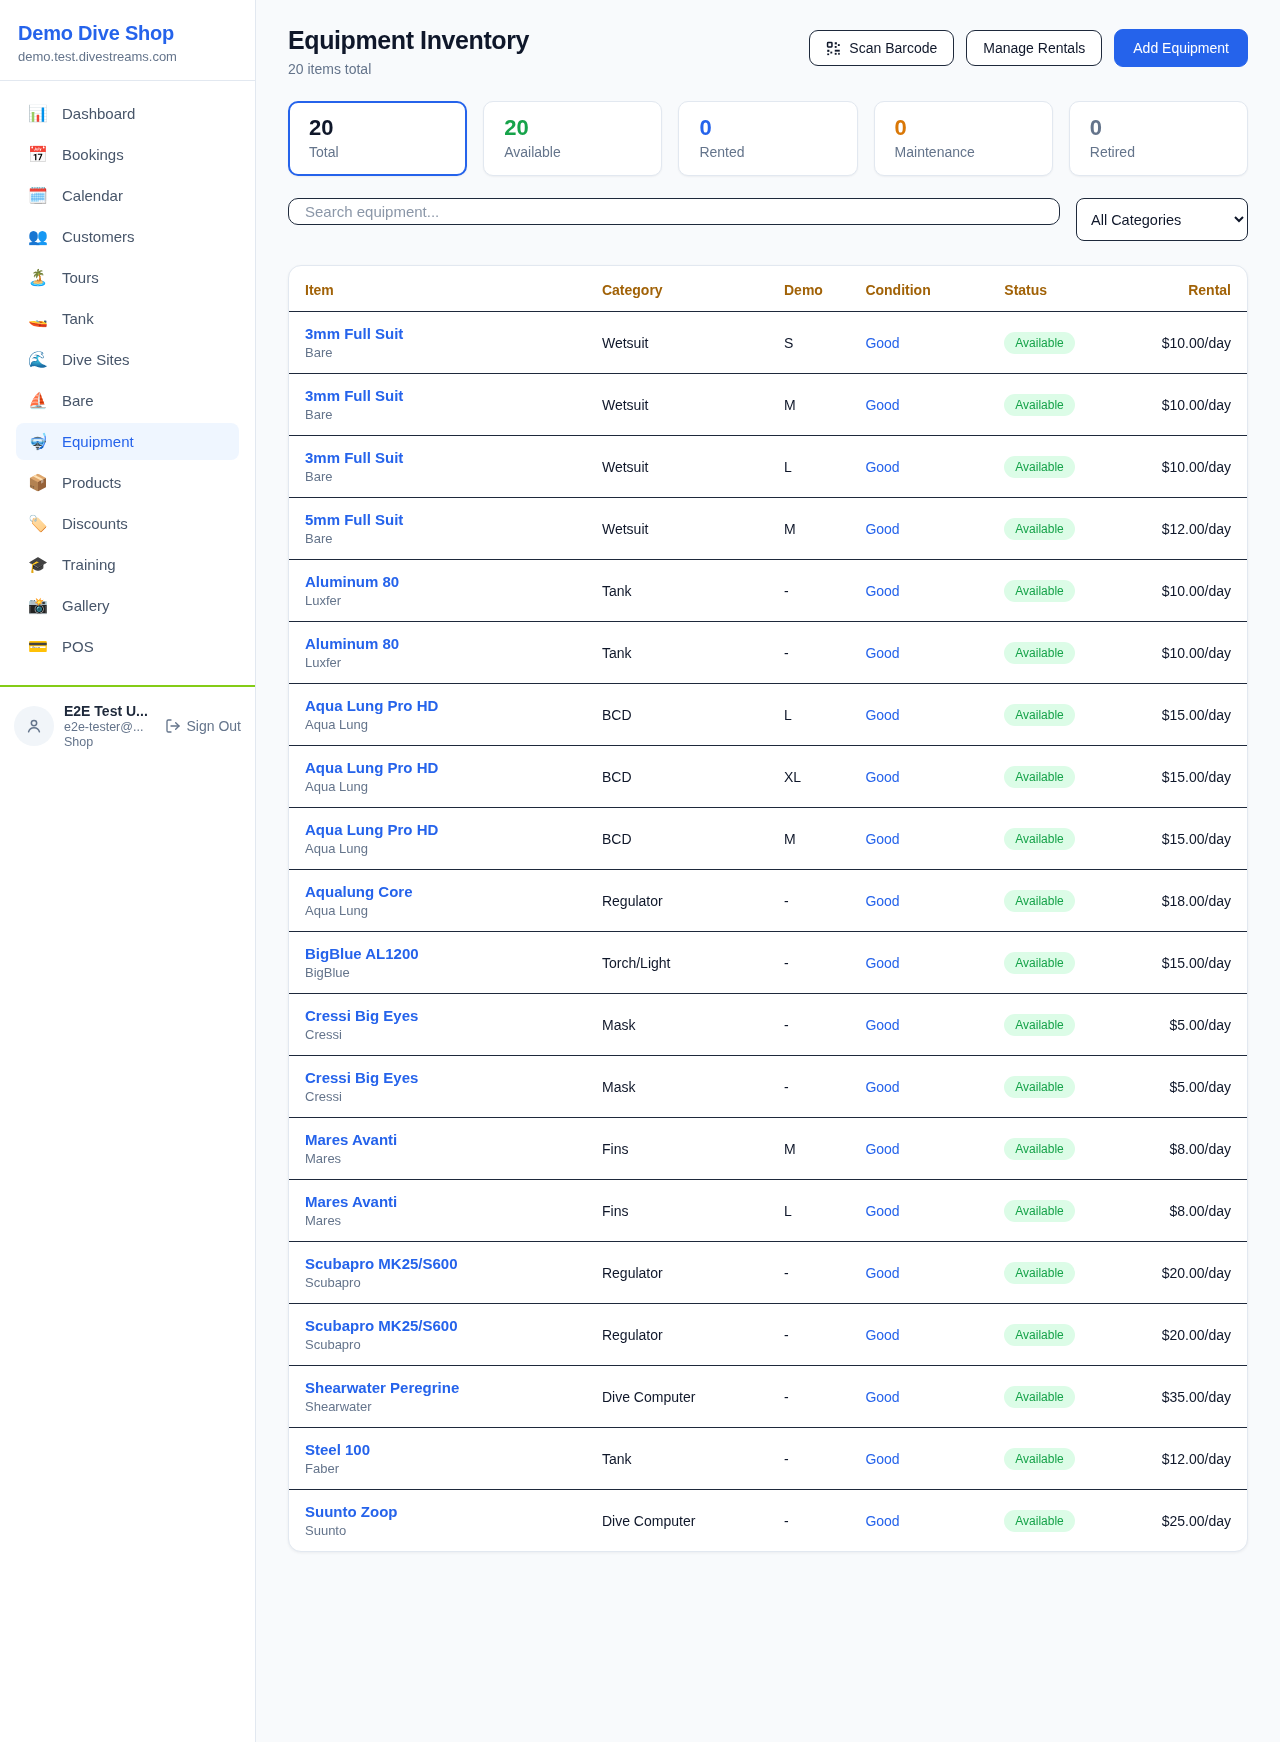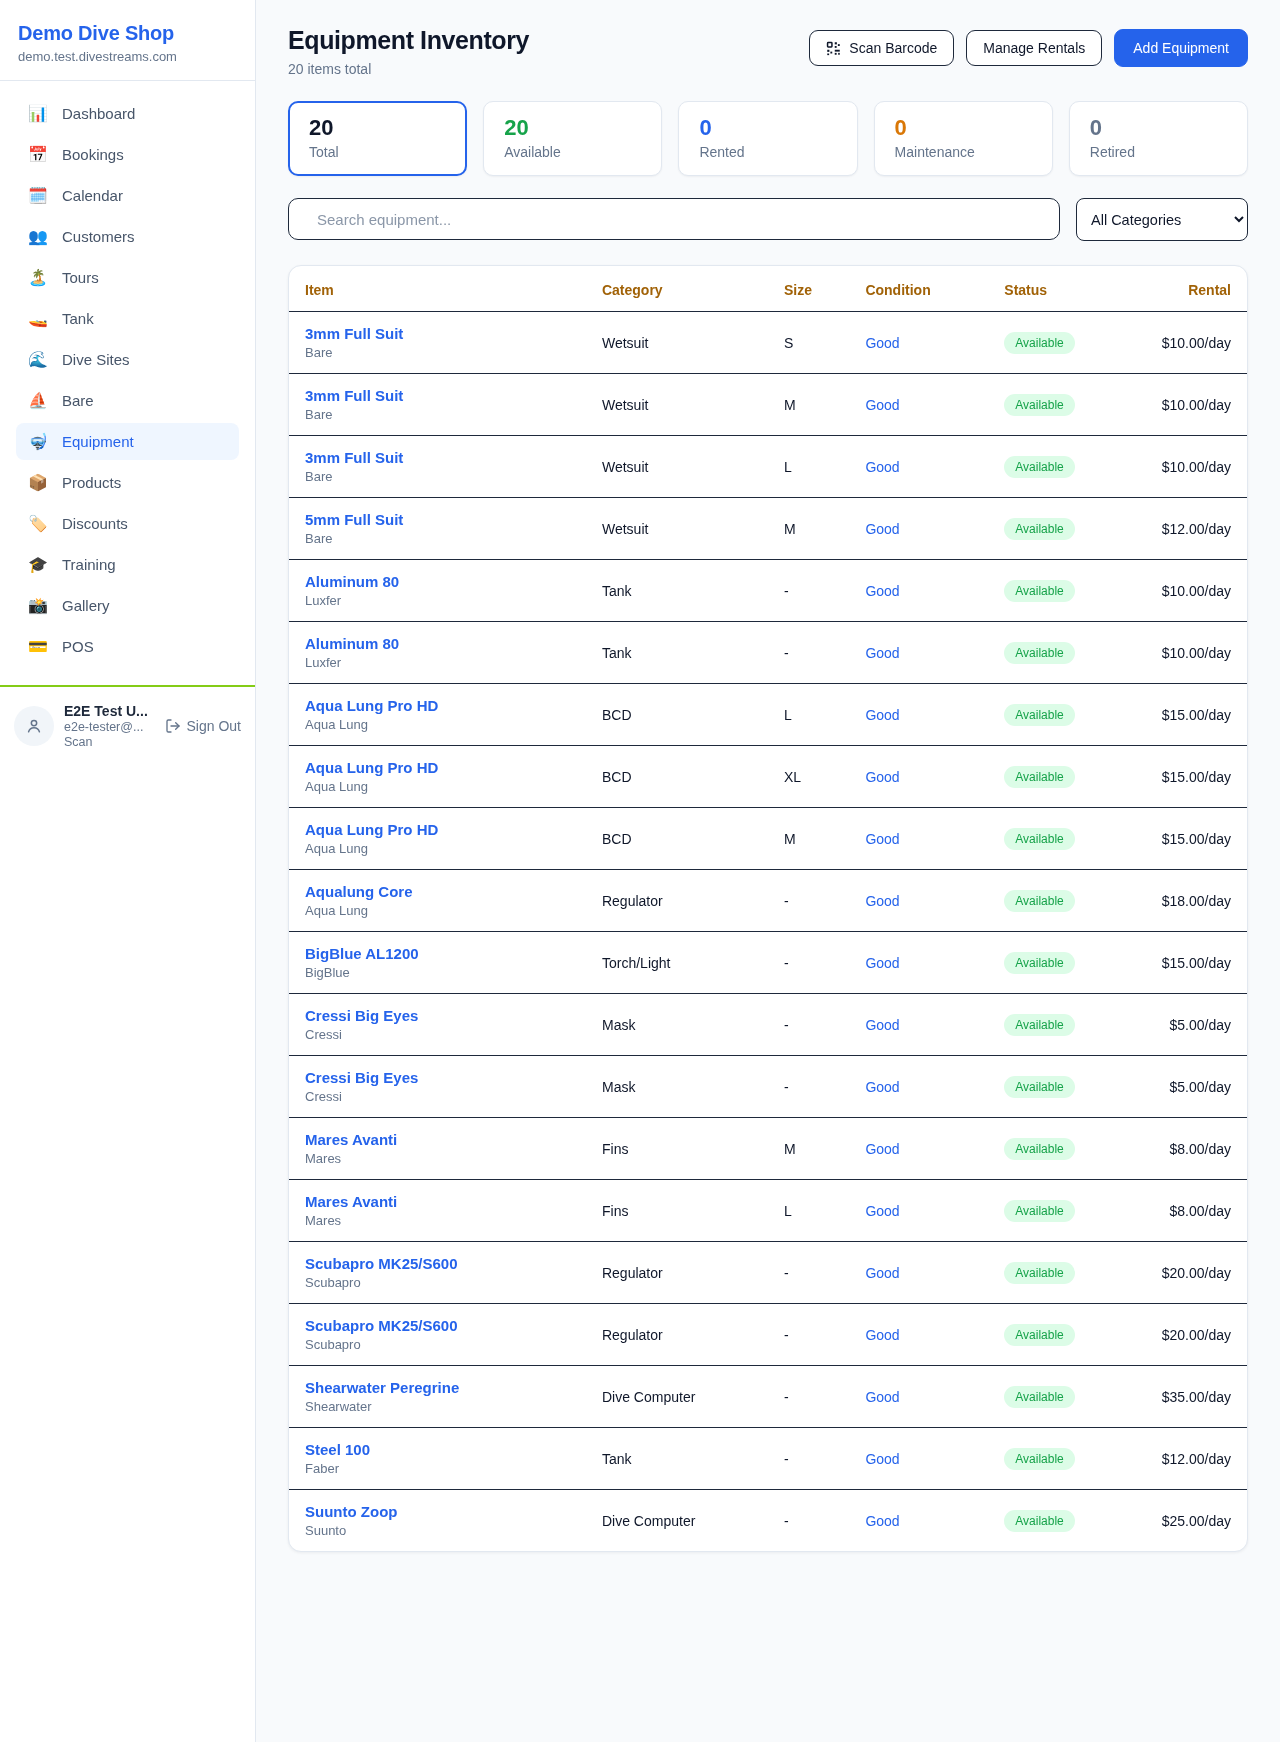--- a/index.html
+++ b/index.html
@@ -59,22 +59,22 @@
     flex:1; background:#fff; border:1px solid #e2e8f0; border-radius:10px;
     padding:13px 20px 15px 20px; cursor:pointer;
     box-shadow:0 1px 2px rgba(15,23,42,.05);
   }
   .stat-card.selected { border:2px solid #2563eb; padding:12px 19px 14px 19px; }
   .stat-value { font-size:22px; font-weight:700; }
   .stat-label { font-size:14px; color:#64748b; margin-top:3px; }
   
   .filter-row { display:flex; gap:16px; margin-top:22px; }
   .search-input {
-    flex:1; height:42px; border:1px solid #1e293b; border-radius:10px;
-    background:#fff; padding:0 28px; font-family:inherit; font-size:15px; color:#0f172a;
+    flex:1; height:27px; border:1px solid #1e293b; border-radius:10px;
+    background:#fff; padding:0 16px; font-family:inherit; font-size:15px; color:#0f172a;
   }
   .search-input::placeholder { color:#8b97a8; }
   .cat-select {
     width:172px; height:43px; border:1px solid #1e293b; border-radius:8px;
     background:#fff; font-family:inherit; font-size:14.5px; font-weight:500;
     color:#0f172a; padding:0 10px; cursor:pointer;
   }
   
   .table-card {
     margin-top:24px; background:#fff; border:1px solid #e2e8f0; border-radius:13px;
@@ -186,21 +186,21 @@
   <div class="sb-footer">
     <div class="avatar">
       <svg width="20" height="20" viewBox="0 0 24 24" fill="none" stroke="#64748b" stroke-width="1.8" stroke-linecap="round">
         <circle cx="12" cy="8.5" r="3.2"></circle>
           <path d="M5.5 19c.8-3.2 3.4-5 6.5-5s5.7 1.8 6.5 5"></path>
       </svg>
     </div>
     <div class="u-meta">
       <div class="u-name">E2E Test U...</div>
       <div class="u-email">e2e-tester@...</div>
-      <div class="u-role">Scan</div>
+      <div class="u-role">Shop</div>
     </div>
     <div class="signout">
       <svg width="16" height="16" viewBox="0 0 24 24" fill="none" stroke="#64748b" stroke-width="2" stroke-linecap="round" stroke-linejoin="round">
         <path d="M9 21H5a2 2 0 0 1-2-2V5a2 2 0 0 1 2-2h4"></path>
           <polyline points="16 17 21 12 16 7"></polyline>
           <line x1="21" y1="12" x2="9" y2="12"></line>
       </svg>
       <span>Sign Out</span>
     </div>
   </div>
@@ -279,21 +279,21 @@
           <col class="w-cat">
           <col class="w-size">
           <col class="w-cond">
           <col class="w-status">
           <col class="w-rental">
       </colgroup>
       <thead>
         <tr>
           <th>Item</th>
           <th>Category</th>
-          <th>Size</th>
+          <th>Demo</th>
           <th>Condition</th>
           <th>Status</th>
           <th class="col-rental">Rental</th>
         </tr>
       </thead>
       <tbody>
 
           <tr>
             <td>
               <div class="item-name">3mm Full Suit</div>

